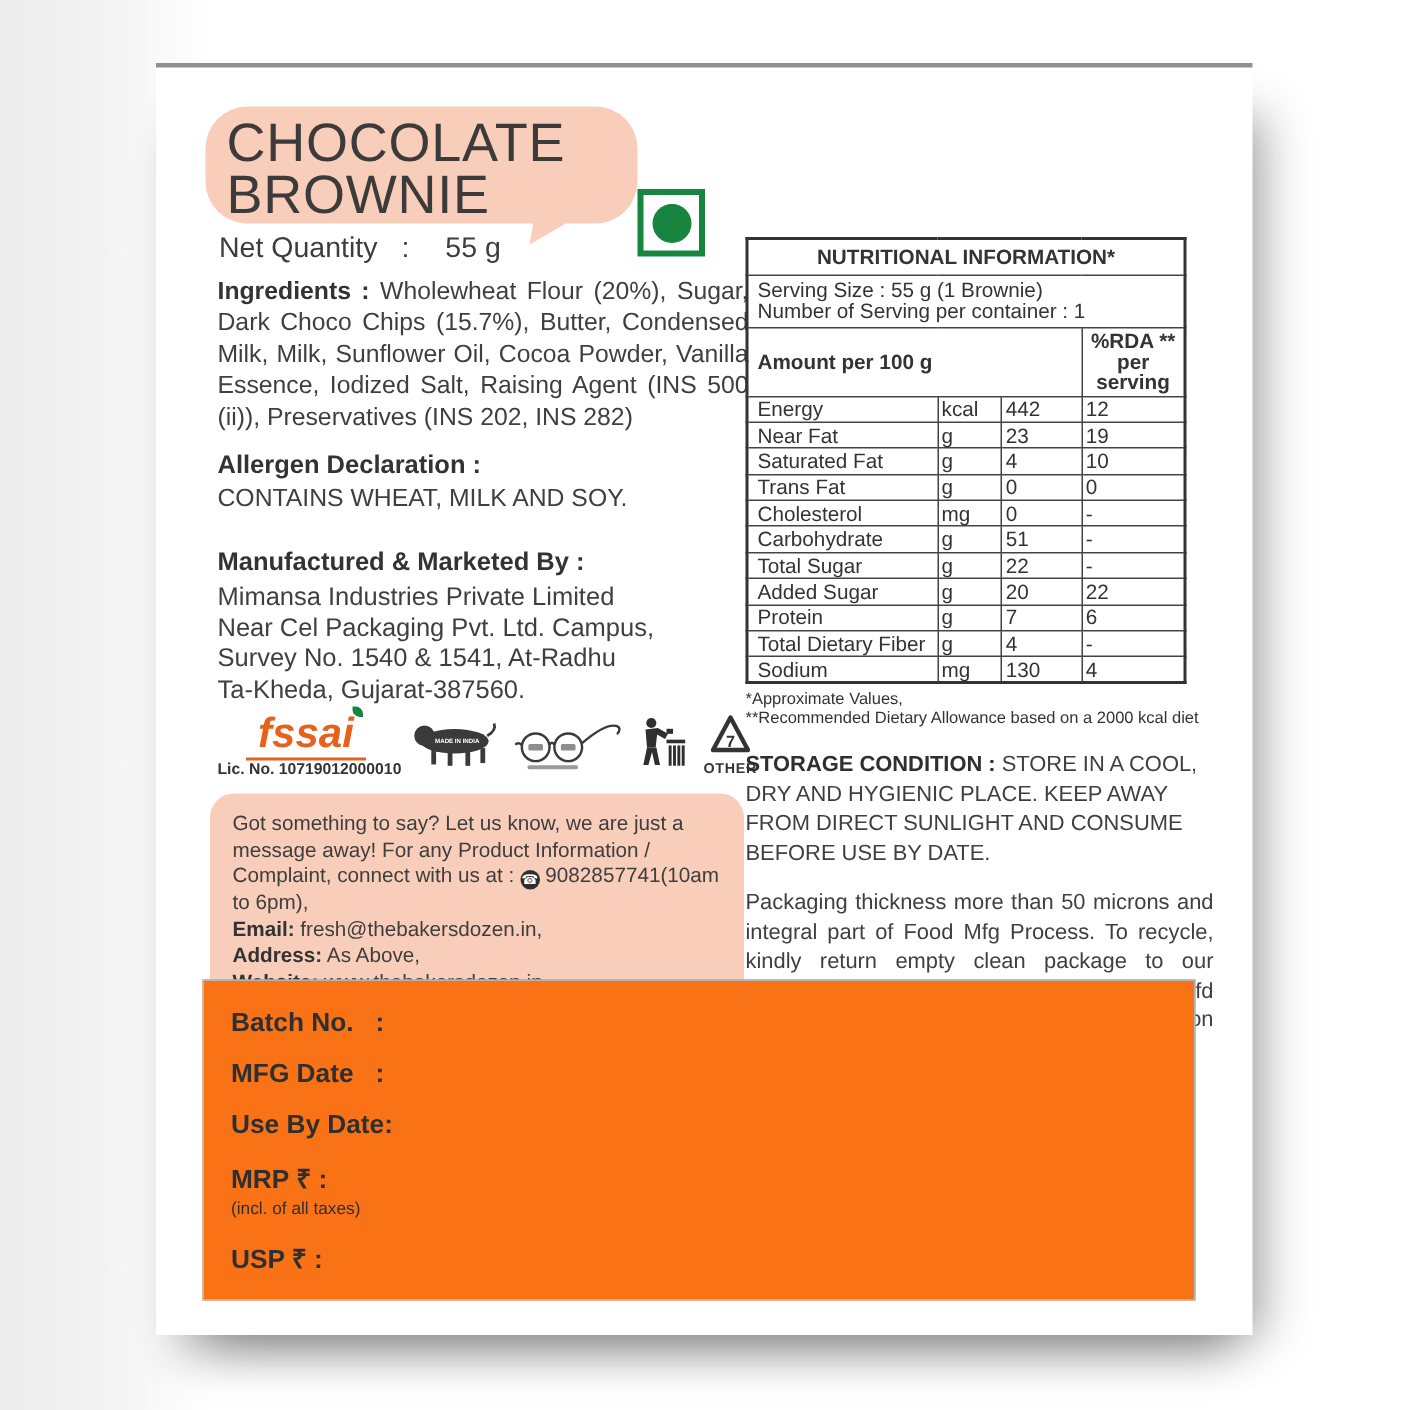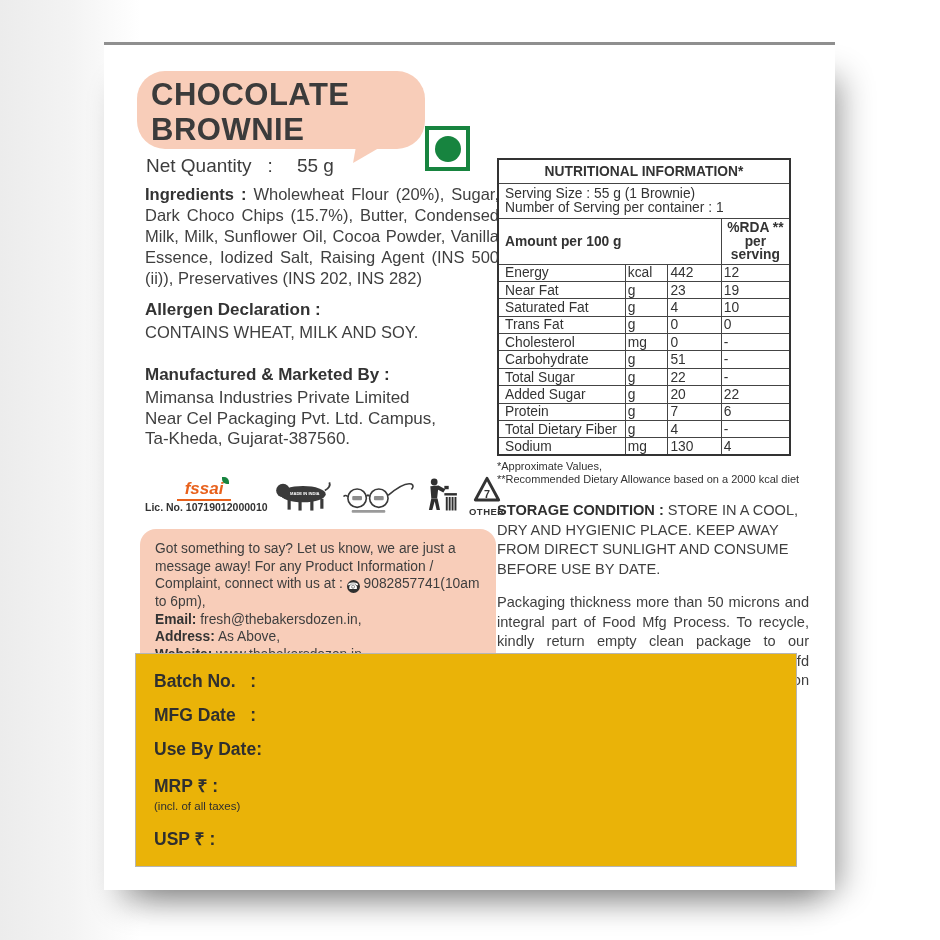--- a/index.html
+++ b/index.html
@@ -25,21 +25,21 @@
   .title-bubble{
     position:absolute;left:33px;top:26px;width:288px;height:78px;
     background:var(--peach);border-radius:28px;
     padding:6px 0 0 14px;
   }
   .title-bubble::after{
     content:"";position:absolute;left:218px;bottom:-14px;
     border-top:22px solid var(--peach);border-right:34px solid transparent;
     transform:skewX(-10deg);
   }
-  .title-text{font-size:31px;font-weight:bold;line-height:35px;color:#3b3b3b;letter-spacing:.5px;}
+  .title-text{font-size:36px;font-weight:normal;line-height:35px;color:#3b3b3b;letter-spacing:.5px;}
   .veg-mark{
     position:absolute;left:321px;top:81px;width:45px;height:45px;
     border:4px solid var(--green);background:#fff;
     display:flex;align-items:center;justify-content:center;
   }
   .veg-mark .dot{width:26px;height:26px;border-radius:50%;background:var(--green);}
   
   .net-qty{position:absolute;left:42px;top:110px;font-size:19px;color:#3d3d3d;}
   .net-qty .colon{margin-left:16px;}
   .net-qty .val{margin-left:24px;}
@@ -49,21 +49,21 @@
   .allergen .head{font-size:17px;font-weight:bold;color:#333;}
   .allergen .l1{font-size:16.5px;margin-top:3px;}
   .allergen .l2{font-size:14.5px;margin-top:2px;}
   .mfg{position:absolute;left:41px;top:320px;width:360px;}
   .mfg .head{font-size:17px;font-weight:bold;color:#333;margin-bottom:3px;}
   .mfg .line{font-size:17px;line-height:20.5px;}
   
   .certs{position:absolute;left:41px;top:424px;width:360px;height:54px;display:flex;align-items:center;}
   .fssai{width:118px;text-align:center;}
   .fssai .word{
-    font-size:17px;font-weight:bold;font-style:italic;color:var(--fssai_orange);
+    font-size:28px;font-weight:bold;font-style:italic;color:var(--fssai_orange);
     border-bottom:2px solid var(--fssai_orange);padding:0 8px 1px 8px;position:relative;
   }
   .fssai .word::after{content:"";position:absolute;right:2px;top:-2px;width:7px;height:7px;border-radius:0 70% 0 70%;background:var(--green);}
   .fssai .lic{font-size:10.5px;font-weight:bold;color:#333;white-space:nowrap;margin-top:2px;}
   .cert-svg{margin-left:10px;}
   .recycle-wrap{margin-left:12px;width:40px;text-align:center;position:relative;}
   .recycle-wrap .other{font-size:9.5px;font-weight:bold;color:#333;letter-spacing:.5px;margin-top:-3px;}
   
   .contact-box{
     position:absolute;left:36px;top:484px;width:356px;
@@ -84,21 +84,21 @@
   td.t-rda{font-weight:bold;font-size:12.5px;line-height:13.5px;text-align:center;padding:2px;}
   td.c-name{padding:0 4px 0 6px;height:17.4px;}
   td.c-unit,td.c-val,td.c-rda{text-align:left;padding:0 2px;}
   .footnotes{font-size:11px;line-height:13px;color:#333;margin-top:4px;}
   .storage{margin-top:15px;font-size:14.6px;line-height:19.5px;width:312px;}
   .storage b{color:#2f2f2f;}
   .pack-note{margin-top:14px;font-size:14.6px;line-height:19.5px;text-align:justify;width:312px;}
   
   .batch-box{
     position:absolute;left:31px;top:608px;width:662px;height:214px;
-    border:1.5px solid #b5b5b5;background:#eab308;
+    border:1.5px solid #b5b5b5;background:#f97316;
     padding:17px 0 0 18px;color:#2f2f2f;
   }
   .batch-box .row{font-size:17.5px;font-weight:bold;white-space:pre;}
   .batch-box .gap{margin-top:13px;}
   .batch-box .small{font-size:11.5px;font-weight:normal;margin-top:3px;}
   svg text{font-family:"Liberation Sans",sans-serif;}
 </style>
 </head>
 <body>
 
@@ -125,20 +125,21 @@
 
   <div class="allergen">
     <div class="head">Allergen Declaration :</div>
     <div class="l1">CONTAINS WHEAT, MILK AND SOY.</div>
   </div>
 
   <div class="mfg">
     <div class="head">Manufactured &amp; Marketed By :</div>
     <div class="line">Mimansa Industries Private Limited</div>
     <div class="line">Near Cel Packaging Pvt. Ltd. Campus,</div>
+    <div class="line">Survey No. 1540 &amp; 1541, At-Radhu</div>
     <div class="line">Ta-Kheda, Gujarat-387560.</div>
   </div>
 
   <div class="certs">
     <div class="fssai">
       <span class="word">fssai</span>
       <div class="lic">Lic. No. 10719012000010</div>
     </div>
     <svg class="cert-svg" width="66" height="34" viewBox="0 0 132 68">
       <ellipse cx="66" cy="30" rx="50" ry="18" fill="#3a3a3a"></ellipse>

